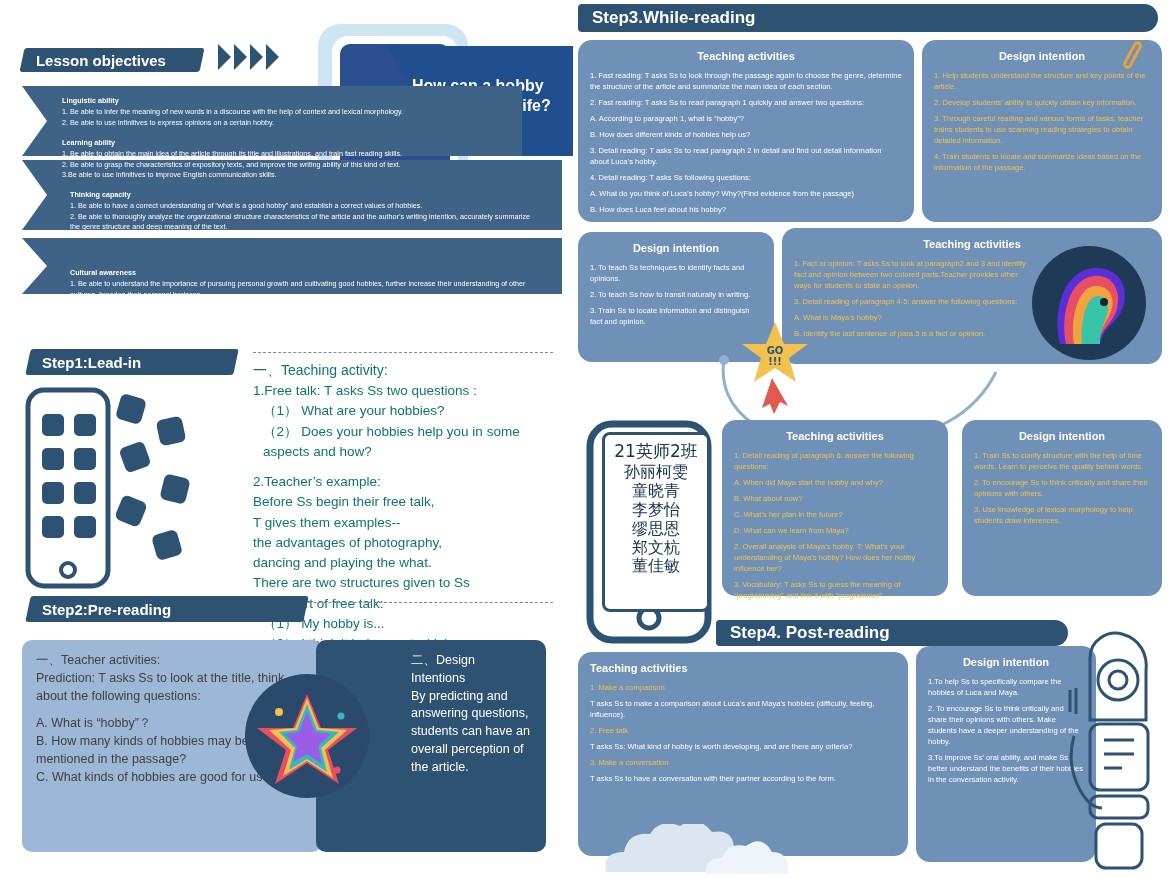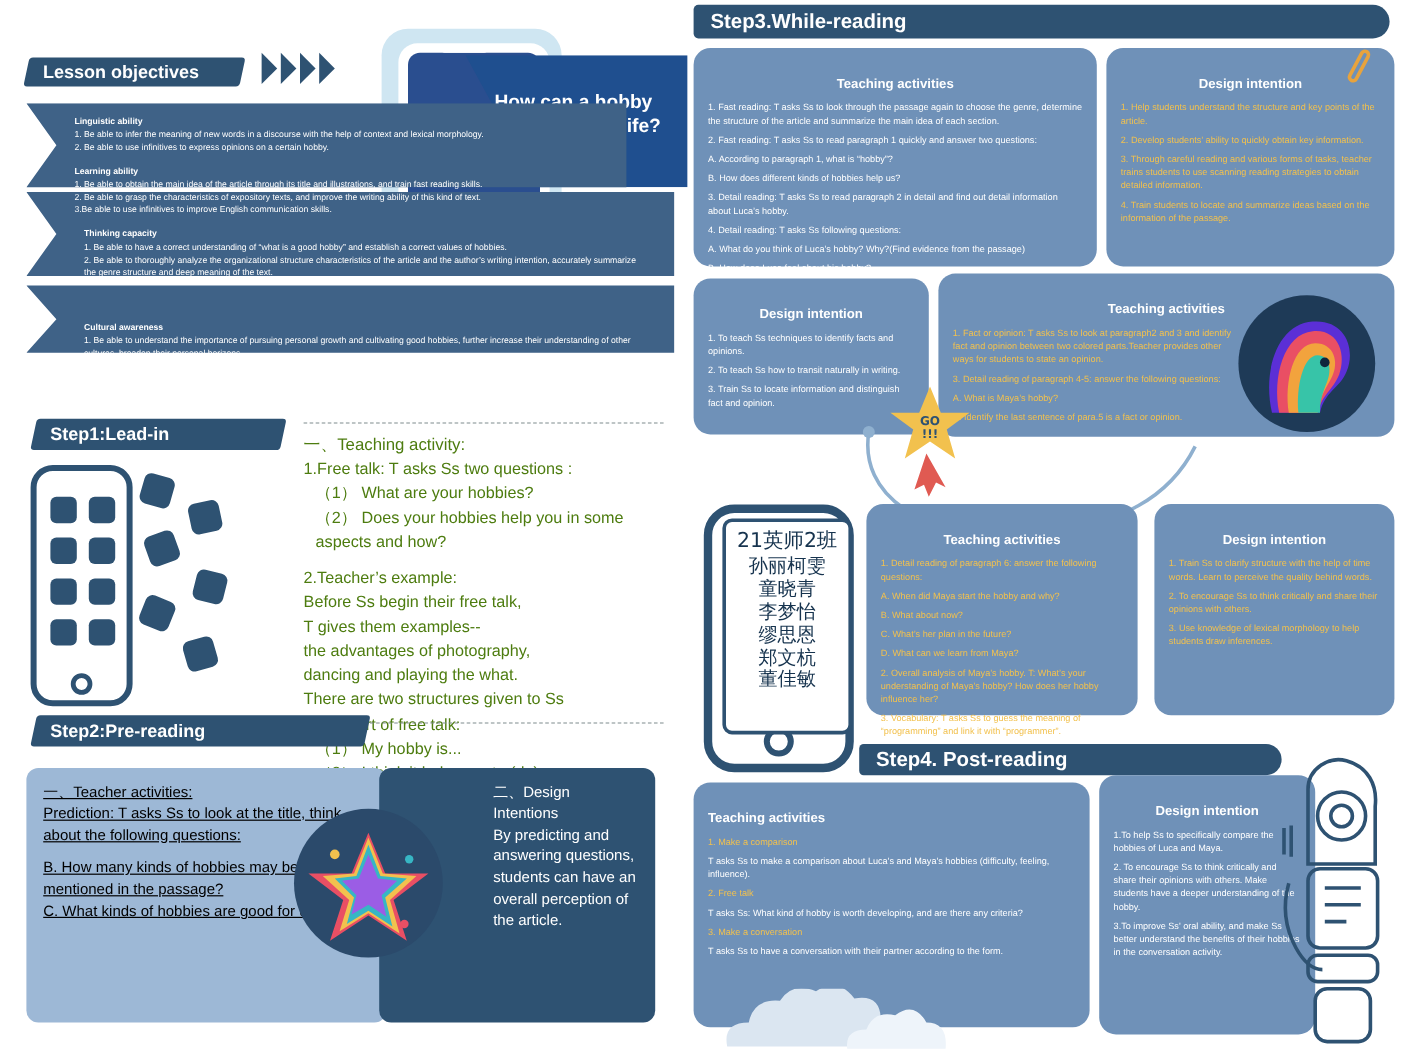--- a/index.html
+++ b/index.html
@@ -35,54 +35,53 @@
     border-top:13px solid transparent;
     border-bottom:13px solid transparent;
     border-left:13px solid #2e5272;
   }
 
   .card {
     position:absolute;
     background:#6f91b8;
     border-radius:14px;
     color:#ffffff;
-    padding:24px 12px;
+    padding:10px 12px;
   }
   .card h4 {
     margin:0 0 8px 0;
     font-size:11px;
     font-weight:bold;
     text-align:center;
     color:#ffffff;
   }
   .card p {
     margin:0 0 5px 0;
     font-size:7.6px;
     line-height:1.45;
   }
   .card p.amber { color:#f2c14e; }
 
   .lead-text {
     position:absolute;
     font-size:13.5px;
     line-height:1.5;
-    color:#4d7c0f;
+    color:#0f766e;
   }
 
   .dashed { position:absolute; border-top:1px dashed #7f8c8d; }
 
   .bluebox {
     position:absolute;
     background:#9db8d6;
     border-radius:10px;
-    color:#000000;
+    color:#404040;
     padding:12px 14px;
     font-size:12.5px;
     line-height:1.42;
-    text-decoration:underline;
   }
   .darkbox {
     position:absolute;
     background:#2e5272;
     border-radius:10px;
     color:#ffffff;
     padding:12px 14px;
     font-size:12.5px;
     line-height:1.42;
   }
@@ -215,20 +214,21 @@
   <div class="dashed" style="left:253px;top:602px;width:300px;"></div>
 
   <div class="banner skew" style="left:28px;top:596px;width:278px;height:26px;">
     <span>Step2:Pre-reading</span>
   </div>
 
   <div class="bluebox" style="left:22px;top:640px;width:300px;height:212px;">
     <div>一、Teacher activities:</div>
     <div>Prediction: T asks Ss to look at the title, think about the following questions:</div>
     <div style="height:10px;"></div>
+    <div>A. What is “hobby”？</div>
     <div>B. How many kinds of hobbies may be mentioned in the passage?</div>
     <div>C. What kinds of hobbies are good for us? How?</div>
   </div>
 
   <div class="darkbox" style="left:316px;top:640px;width:230px;height:212px;padding-left:95px;">
     <div>二、Design Intentions</div>
     <div>By predicting and answering questions, students can have an overall perception of the article.</div>
   </div>
 
   <svg class="deco" style="left:243px;top:672px;" width="128" height="128" viewBox="0 0 128 128">

